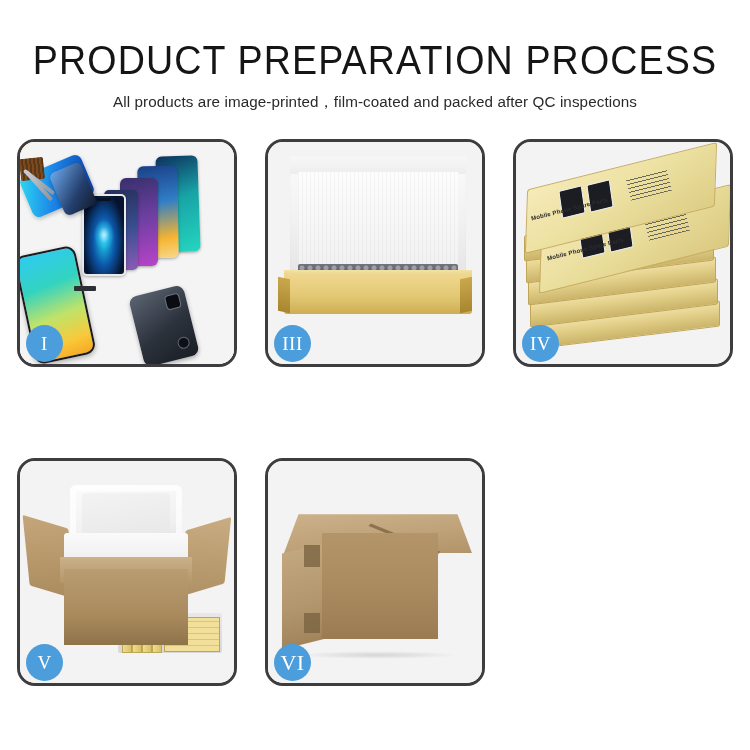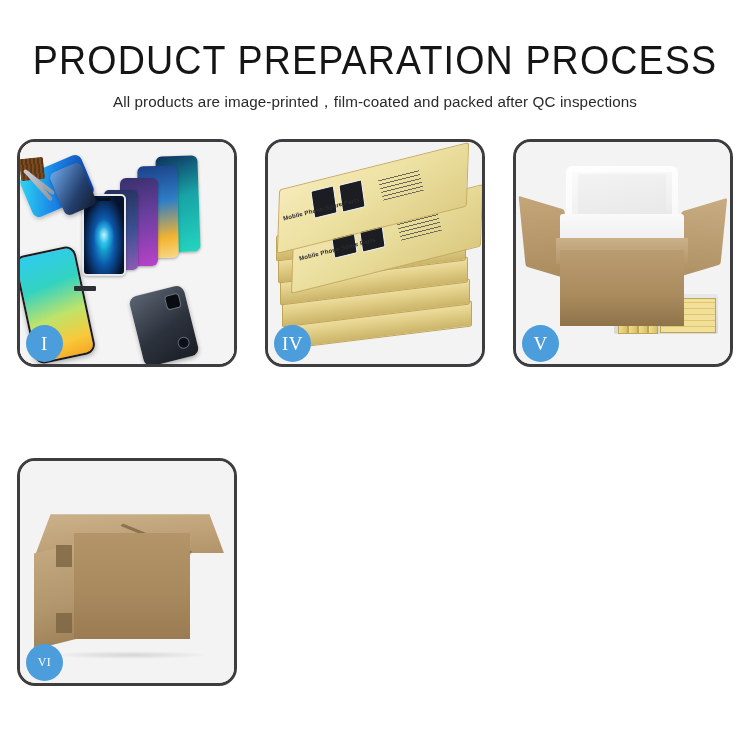--- a/index.html
+++ b/index.html
@@ -81,21 +81,21 @@
     border-radius: 50%;
     background: #4c9ddb;
     color: #ffffff;
     font-family: "Liberation Serif", serif;
     font-size: 19px;
     line-height: 37px;
     text-align: center;
     letter-spacing: 0.5px;
     z-index: 6;
   }
-  .badge.wide { font-size: 12px; }
+  .badge.wide { font-size: 22px; }
 
   
   .scene { position: absolute; inset: 0; }
   .ph { position: absolute; border-radius: 4px; }
 
   .p1-bg { position:absolute; inset:0; background:#f4f4f4; }
 
   
   .p1-fan5 { left:137px; top:14px; width:42px; height:96px; border-radius:6px;
      background: linear-gradient(160deg,#0e2f5e 0%,#18a3a6 45%,#25d6c0 100%);
@@ -307,20 +307,35 @@
         <div class="p1-gold"></div>
         <div class="p1-chipgrid"></div>
         <div class="p1-tw1"></div>
         <div class="p1-tw2"></div>
       </div>
     </div>
     <div class="badge">I</div>
   </div>
 
 
+  <div class="panel">
+    <div class="panel-inner">
+      <div class="scene">
+        <div class="p3-lid"></div>
+        <div class="p3-lidtop"></div>
+        <div class="p3-foam"></div>
+        <div class="p3-contents"></div>
+        <div class="p3-boxtop"></div>
+        <div class="p3-box"></div>
+        <div class="p3-flapL"></div>
+        <div class="p3-flapR"></div>
+      </div>
+    </div>
+    <div class="badge">III</div>
+  </div>
 
   <div class="panel">
     <div class="panel-inner">
       <div class="scene">
         <div class="p4-stack">
           <div class="p4-layer" style="top:150px;left:14px;"></div>
           <div class="p4-layer" style="top:128px;left:12px;"></div>
           <div class="p4-layer" style="top:106px;left:10px;"></div>
           <div class="p4-layer" style="top:84px;left:8px;"></div>
           <div class="p4-layer" style="top:62px;left:6px;"></div>

